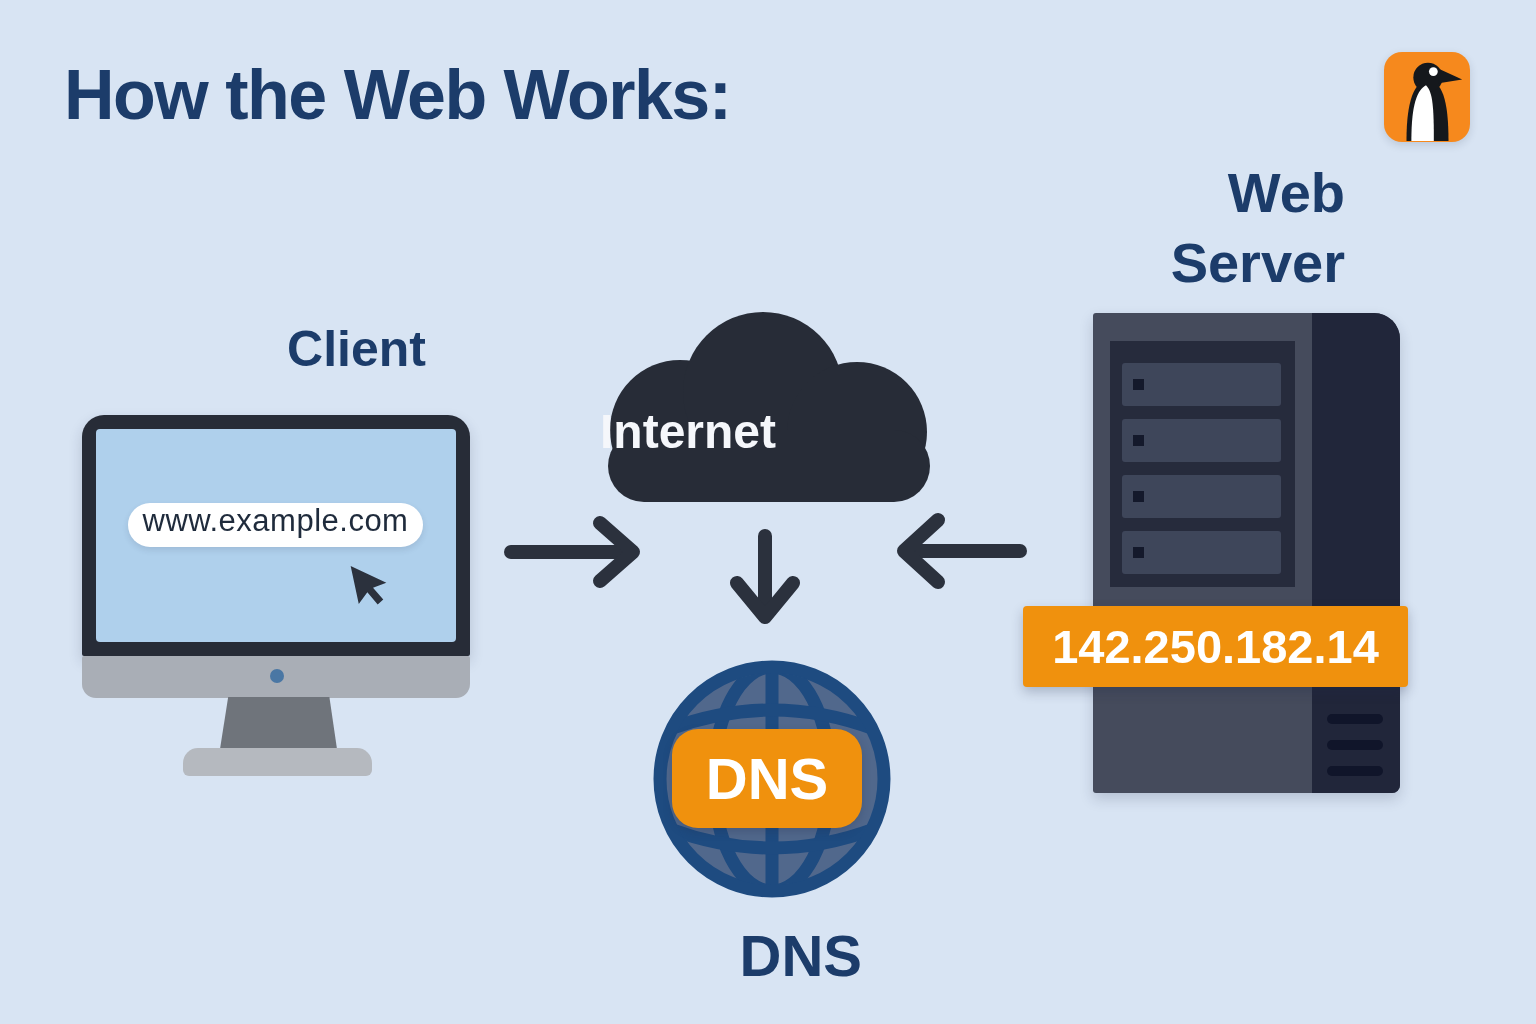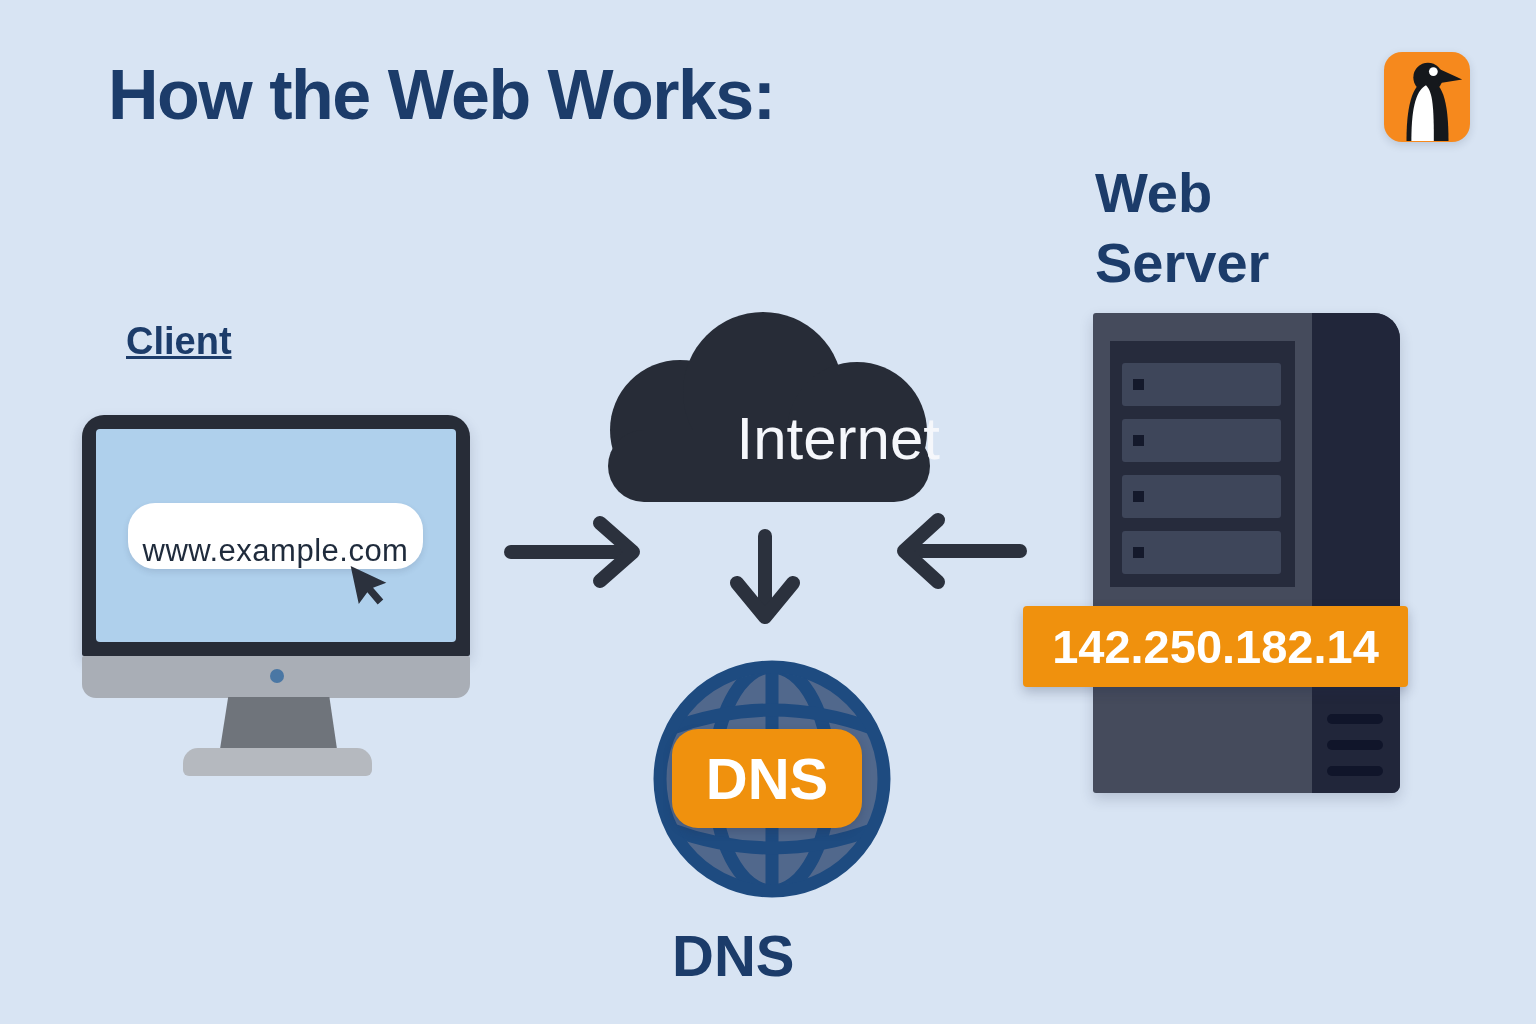--- a/index.html
+++ b/index.html
@@ -9,49 +9,49 @@
     --globe-fill:#51688C; --globe-line:#1E4B80; --server-front:#454B5C; --server-side:#21263A;
     --server-panel:#262B3C; --server-bay:#3E465A; --led-dark:#14192B; --vent-dark:#10152A;
     --cloud-text:#F5F7FB; --url-text:#1F2B3C; --penguin-black:#15181C;
   }
   html,body{margin:0;padding:0;}
   body{font-family:"Liberation Sans", sans-serif; background:var(--background);}
   .canvas{position:relative;width:1536px;height:1024px;background:var(--background);overflow:hidden;}
   .abs{position:absolute;}
 
   .title{left:64px;top:50px;font-size:70px;line-height:90px;font-weight:bold;
-         color:var(--navy-text);letter-spacing:-1.5px;margin-left:44px;}
+         color:var(--navy-text);letter-spacing:-1.5px;}
 
   .logo{left:1384px;top:52px;width:86px;height:90px;border-radius:18px;
         background:var(--logo-orange);overflow:hidden;box-shadow:0 3px 8px rgba(30,40,70,.15);}
 
-  .section-label{font-weight:bold;color:var(--navy-text);text-align:left;}
-  .client-label{left:126px;top:320px;width:300px;font-size:38px;text-decoration:underline;}
+  .section-label{font-weight:bold;color:var(--navy-text);text-align:right;}
+  .client-label{left:126px;top:320px;width:300px;font-size:50px;}
   .server-label{left:1095px;top:158px;width:250px;font-size:56px;line-height:70px;}
   .dns-label{left:672px;top:922px;width:190px;font-size:58px;}
 
   
   .monitor-bezel{left:82px;top:415px;width:388px;height:241px;background:var(--charcoal);
                  border-radius:22px 22px 2px 2px;box-shadow:0 6px 14px rgba(30,40,70,.18);}
   .monitor-screen{left:96px;top:429px;width:360px;height:213px;background:var(--screen-blue);border-radius:4px;}
-  .url-bar{left:128px;top:503px;width:295px;height:66px;background:var(--white);border-radius:27px;
-           display:flex;align-items:flex-end;justify-content:center;font-size:31px;
+  .url-bar{left:128px;top:503px;width:295px;height:44px;background:var(--white);border-radius:27px;
+           display:flex;align-items:flex-start;justify-content:center;font-size:31px;
            color:var(--url-text);letter-spacing:.5px;box-shadow:0 3px 6px rgba(30,40,70,.12);}
   .monitor-chin{left:82px;top:656px;width:388px;height:42px;background:var(--monitor-gray);
                 border-radius:2px 2px 14px 14px;}
   .camera-dot{left:270px;top:669px;width:14px;height:14px;border-radius:50%;background:var(--camera-blue);}
   .monitor-stand{left:220px;top:697px;width:117px;height:52px;background:var(--stand-gray);
                  clip-path:polygon(7% 0,93.5% 0,100% 100%,0 100%);}
   .monitor-base{left:183px;top:748px;width:189px;height:28px;background:var(--base-gray);
                 border-radius:15px 15px 6px 6px;}
   .cursor{left:344px;top:558px;width:52px;height:52px;transform:rotate(-12deg);}
 
   
   .cloud{left:600px;top:310px;width:340px;height:195px;}
-  .cloud-label{left:600px;top:404px;width:340px;text-align:right;font-size:60px;font-weight:normal;
+  .cloud-label{left:600px;top:404px;width:340px;text-align:left;font-size:48px;font-weight:bold;
                color:var(--cloud-text);}
 
   
   .globe{left:646px;top:653px;width:252px;height:252px;}
   .dns-badge{left:672px;top:729px;width:190px;height:99px;border-radius:26px;background:var(--orange);
              display:flex;align-items:center;justify-content:center;font-size:58px;font-weight:bold;
              color:var(--white);box-shadow:0 4px 10px rgba(30,40,70,.22);}
 
   
   .server-front{left:1093px;top:313px;width:307px;height:480px;background:var(--server-front);

